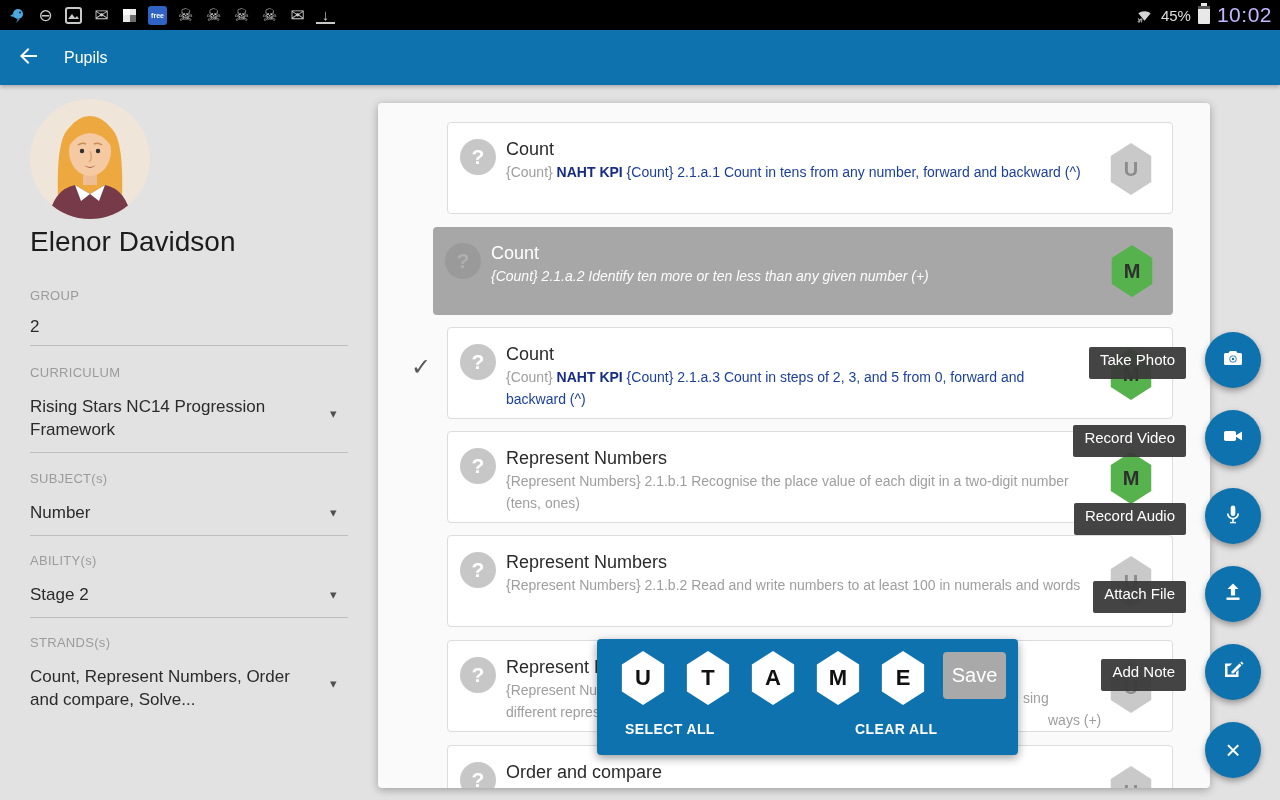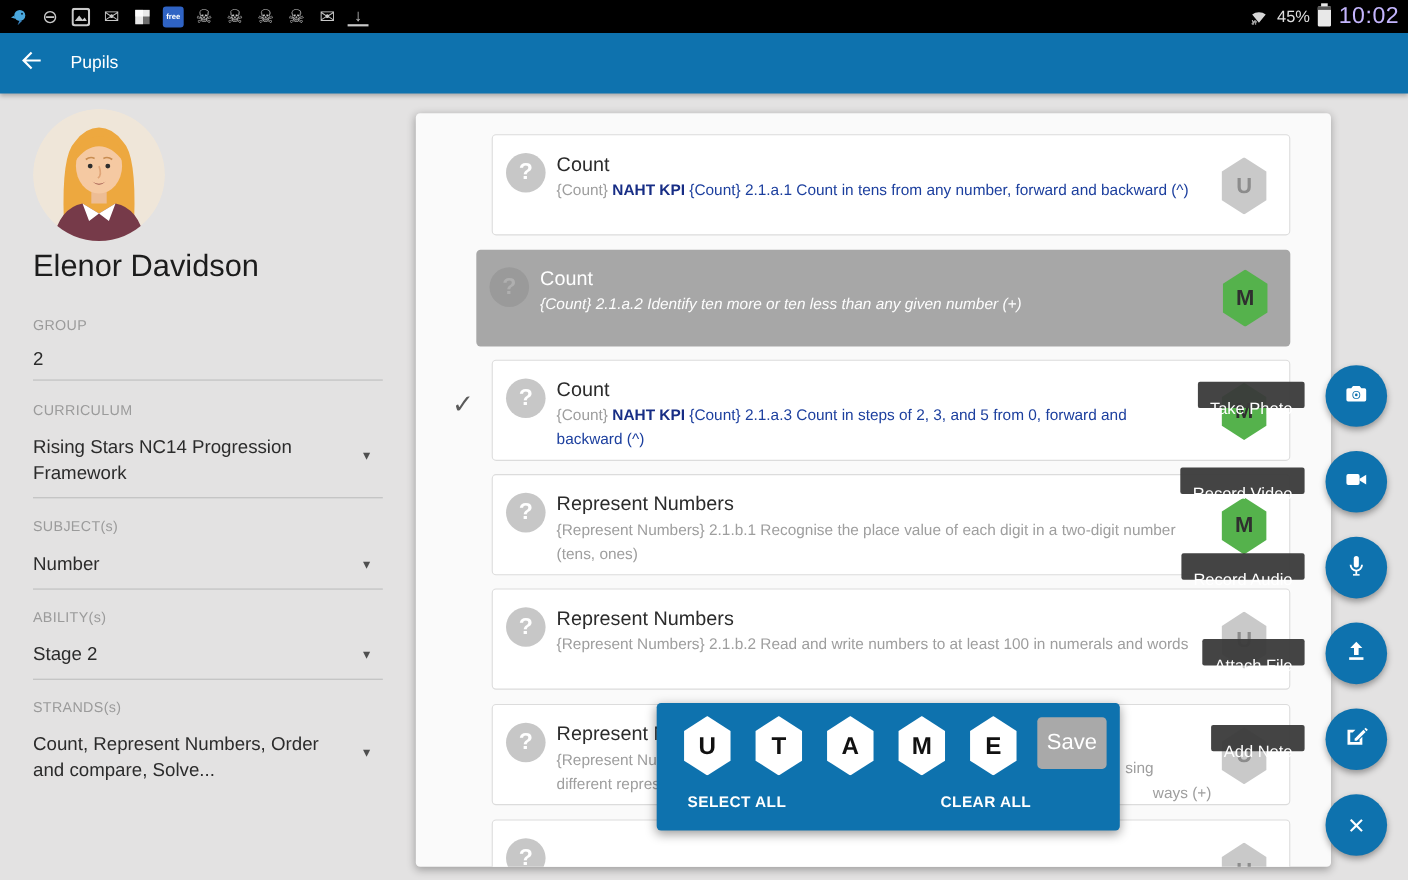--- a/index.html
+++ b/index.html
@@ -58,21 +58,21 @@
   .frag{position:absolute;font-size:14px;color:var(--gray-text);line-height:22px;}
 
   
   .popup{position:absolute;left:597px;top:639px;width:421px;height:116px;background:var(--blue);border-radius:4px;box-shadow:0 3px 10px rgba(0,0,0,.4);z-index:50;}
   .popup-hex{position:absolute;top:12px;width:48px;height:54px;background:#fff;clip-path:polygon(50% 0,94% 25%,94% 75%,50% 100%,6% 75%,6% 25%);display:flex;align-items:center;justify-content:center;font-size:22px;font-weight:bold;color:#111;cursor:pointer;}
   .save-btn{position:absolute;left:346px;top:13px;width:63px;height:47px;background:#a9a9a9;border:none;border-radius:4px;color:#fff;font-size:20px;font-family:"Liberation Sans",sans-serif;cursor:pointer;}
   .popup-link{position:absolute;top:82px;font-size:14px;font-weight:bold;color:#fff;letter-spacing:.4px;cursor:pointer;}
 
   
   .fab{position:absolute;left:1205px;width:56px;height:56px;border-radius:50%;background:var(--blue);display:flex;align-items:center;justify-content:center;box-shadow:0 3px 6px rgba(0,0,0,.35);cursor:pointer;z-index:60;}
-  .tooltip{position:absolute;right:94px;height:20px;background:rgba(58,58,58,.95);color:#fff;font-size:15px;line-height:26px;padding:12px 11px;border-radius:2px;z-index:55;white-space:nowrap;}
+  .tooltip{position:absolute;right:94px;height:32px;background:rgba(58,58,58,.95);color:#fff;font-size:15px;line-height:26px;padding:0 11px;border-radius:2px;z-index:55;white-space:nowrap;}
   .fab-close-x{color:#fff;font-size:26px;line-height:1;}
 </style>
 </head>
 <body>
 
 <div class="statusbar">
   <div class="sb-left">
     <span class="sb-icon">
       <svg width="18" height="18" viewBox="0 0 18 18">
           <circle cx="9" cy="8" r="5" fill="#4aa8de"></circle>
@@ -237,20 +237,23 @@
       </div>
     </div>
     <span class="frag" style="left:575px;top:46px">sing</span>
     <span class="frag" style="left:600px;top:68px">ways (+)</span>
     <div class="hexbadge hex-gray">U</div>
   </div>
 
   <div class="card" style="top:642px">
     <div class="card-inner">
       <div class="qcircle">?</div>
+      <div class="card-text">
+        <div class="card-title">Order and compare</div>
+      </div>
     </div>
     <div class="hexbadge hex-gray">U</div>
   </div>
 </div>
 
 <div class="popup">
   <div class="popup-hex" style="left:22px">U</div>
   <div class="popup-hex" style="left:87px">T</div>
   <div class="popup-hex" style="left:152px">A</div>
   <div class="popup-hex" style="left:217px">M</div>

